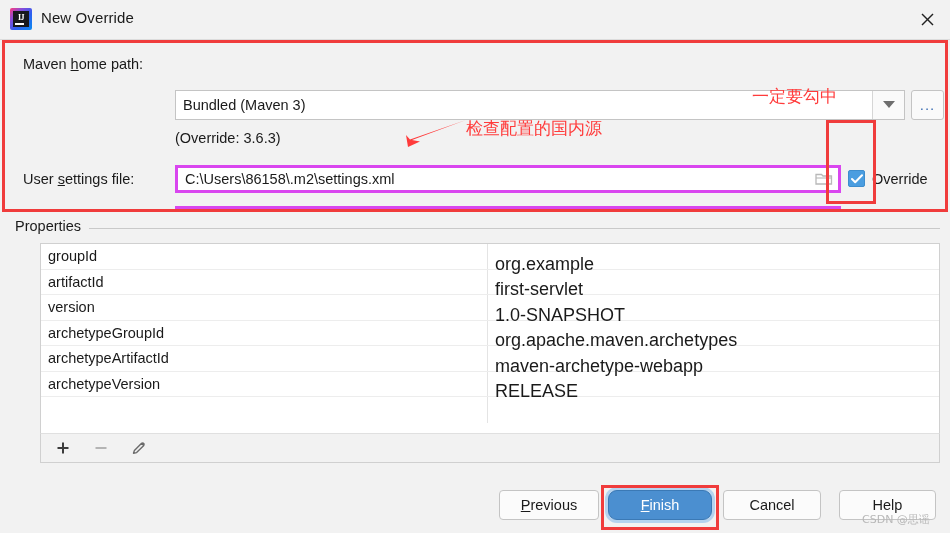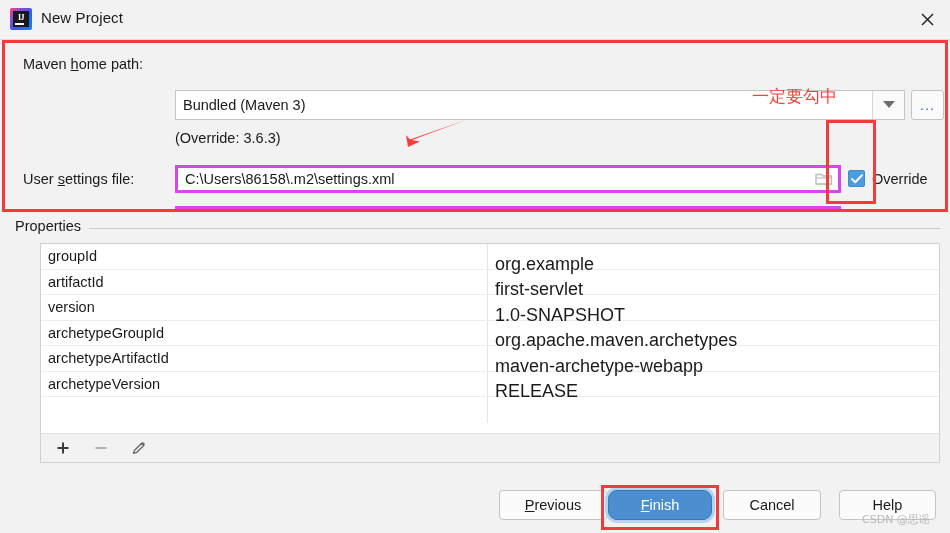--- a/index.html
+++ b/index.html
@@ -168,21 +168,21 @@
   }
   .dlg-btn {
     position: absolute; top: 10px; height: 30px;
     border: 1px solid #c4c4c4; border-radius: 4px;
     background: #fbfbfb;
     font-size: 14.5px; color: #1a1a1a;
     display: flex; align-items: center; justify-content: center;
     cursor: pointer; font-family: "Liberation Sans", sans-serif;
   }
   .dlg-btn u { text-decoration: underline; }
-  #btn-previous { left: 499px; width: 108px; }
+  #btn-previous { left: 499px; width: 100px; }
   #btn-finish {
     left: 608px; width: 104px; top: 10px; height: 30px;
     background: #4b8fd0; border: 1px solid #3b79b5; color: #fff;
     box-shadow: 0 0 0 3px #b5d3ef;
     border-radius: 9px;
   }
   #btn-cancel { left: 723px; width: 98px; }
   #btn-help   { left: 839px; width: 97px; }
 
   
@@ -215,21 +215,21 @@
 
 <div id="root">
 
   <div id="titlebar">
     <div id="app-icon">
       <div class="ij-inner">
         <span class="ij-text">IJ</span>
         <span class="ij-bar"></span>
       </div>
     </div>
-    <div id="win-title">New Project</div>
+    <div id="win-title">New Override</div>
     <div id="close-btn">
       <svg width="13" height="13" viewBox="0 0 13 13" aria-hidden="true">
         <line x1="1" y1="1" x2="12" y2="12" stroke="#222" stroke-width="1.4"></line>
         <line x1="12" y1="1" x2="1" y2="12" stroke="#222" stroke-width="1.4"></line>
       </svg>
     </div>
   </div>
 
   <div id="maven-section">
 
@@ -358,20 +358,21 @@
     <div class="dlg-btn" id="btn-help">
         <span>Help</span>
       </div>
   </div>
 
   <div class="annot-box" id="annot-outer"></div>
   <div class="annot-box" id="annot-checks"></div>
   <div class="annot-box" id="annot-finish"></div>
 
   <div class="annot-text" id="annot-text-check">一定要勾中</div>
+  <div class="annot-text" id="annot-text-source">检查配置的国内源</div>
 
   <div id="annot-arrow">
     <svg width="72" height="32" viewBox="0 0 72 32" aria-hidden="true">
       <path d="M70 2 L16 22 L24 23.5 L12 29 L10 17 L14 21.5 Z" fill="#ff3b3b"></path>
     </svg>
   </div>
 
   <div id="watermark">CSDN @思谣</div>
 </div>
 

